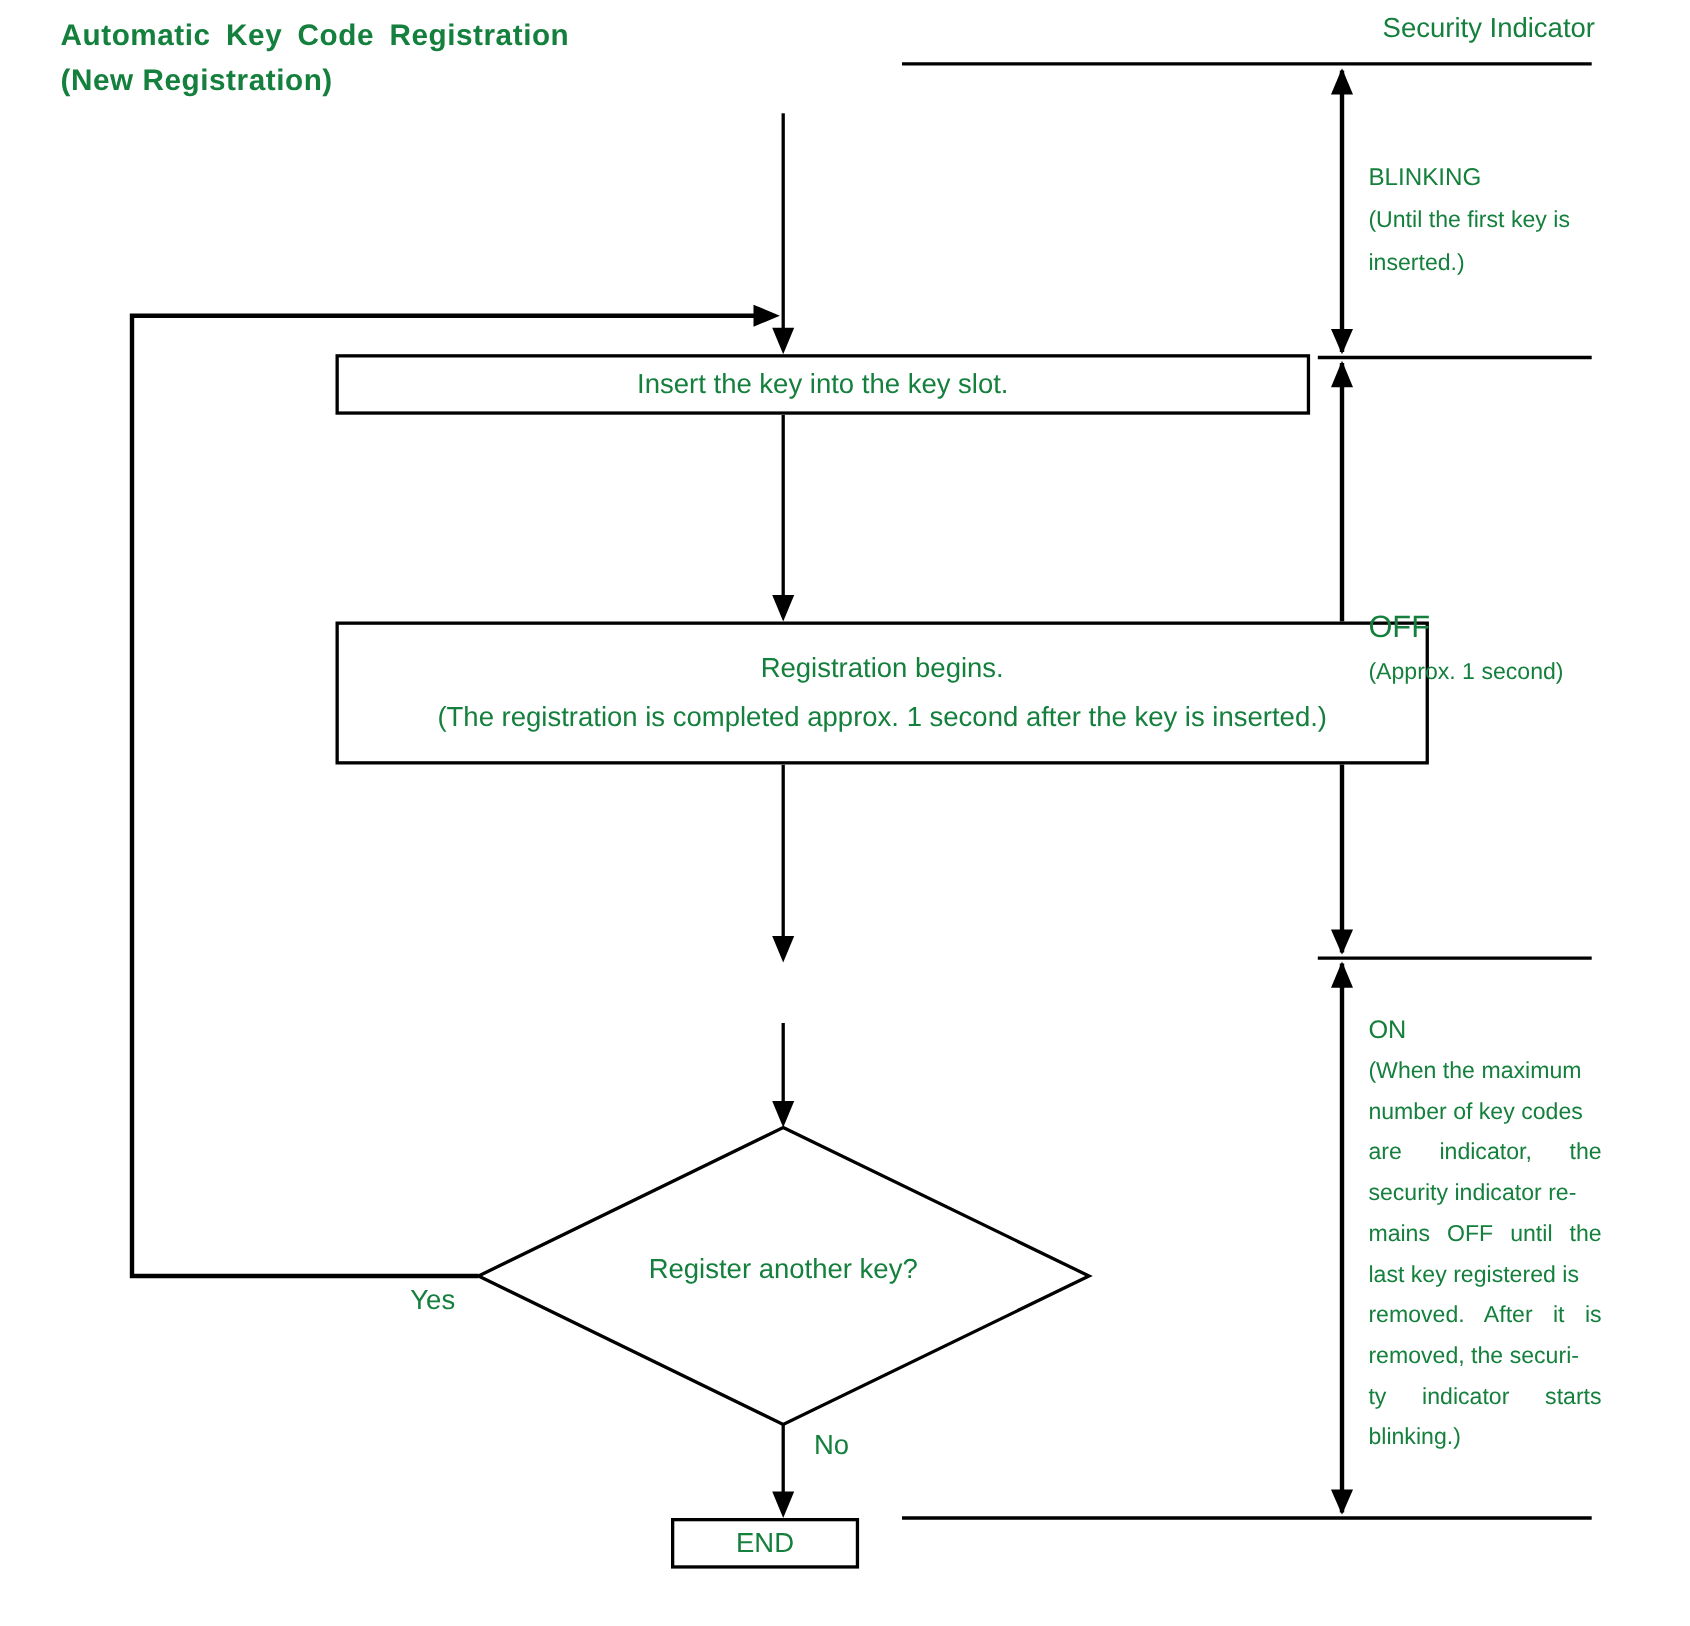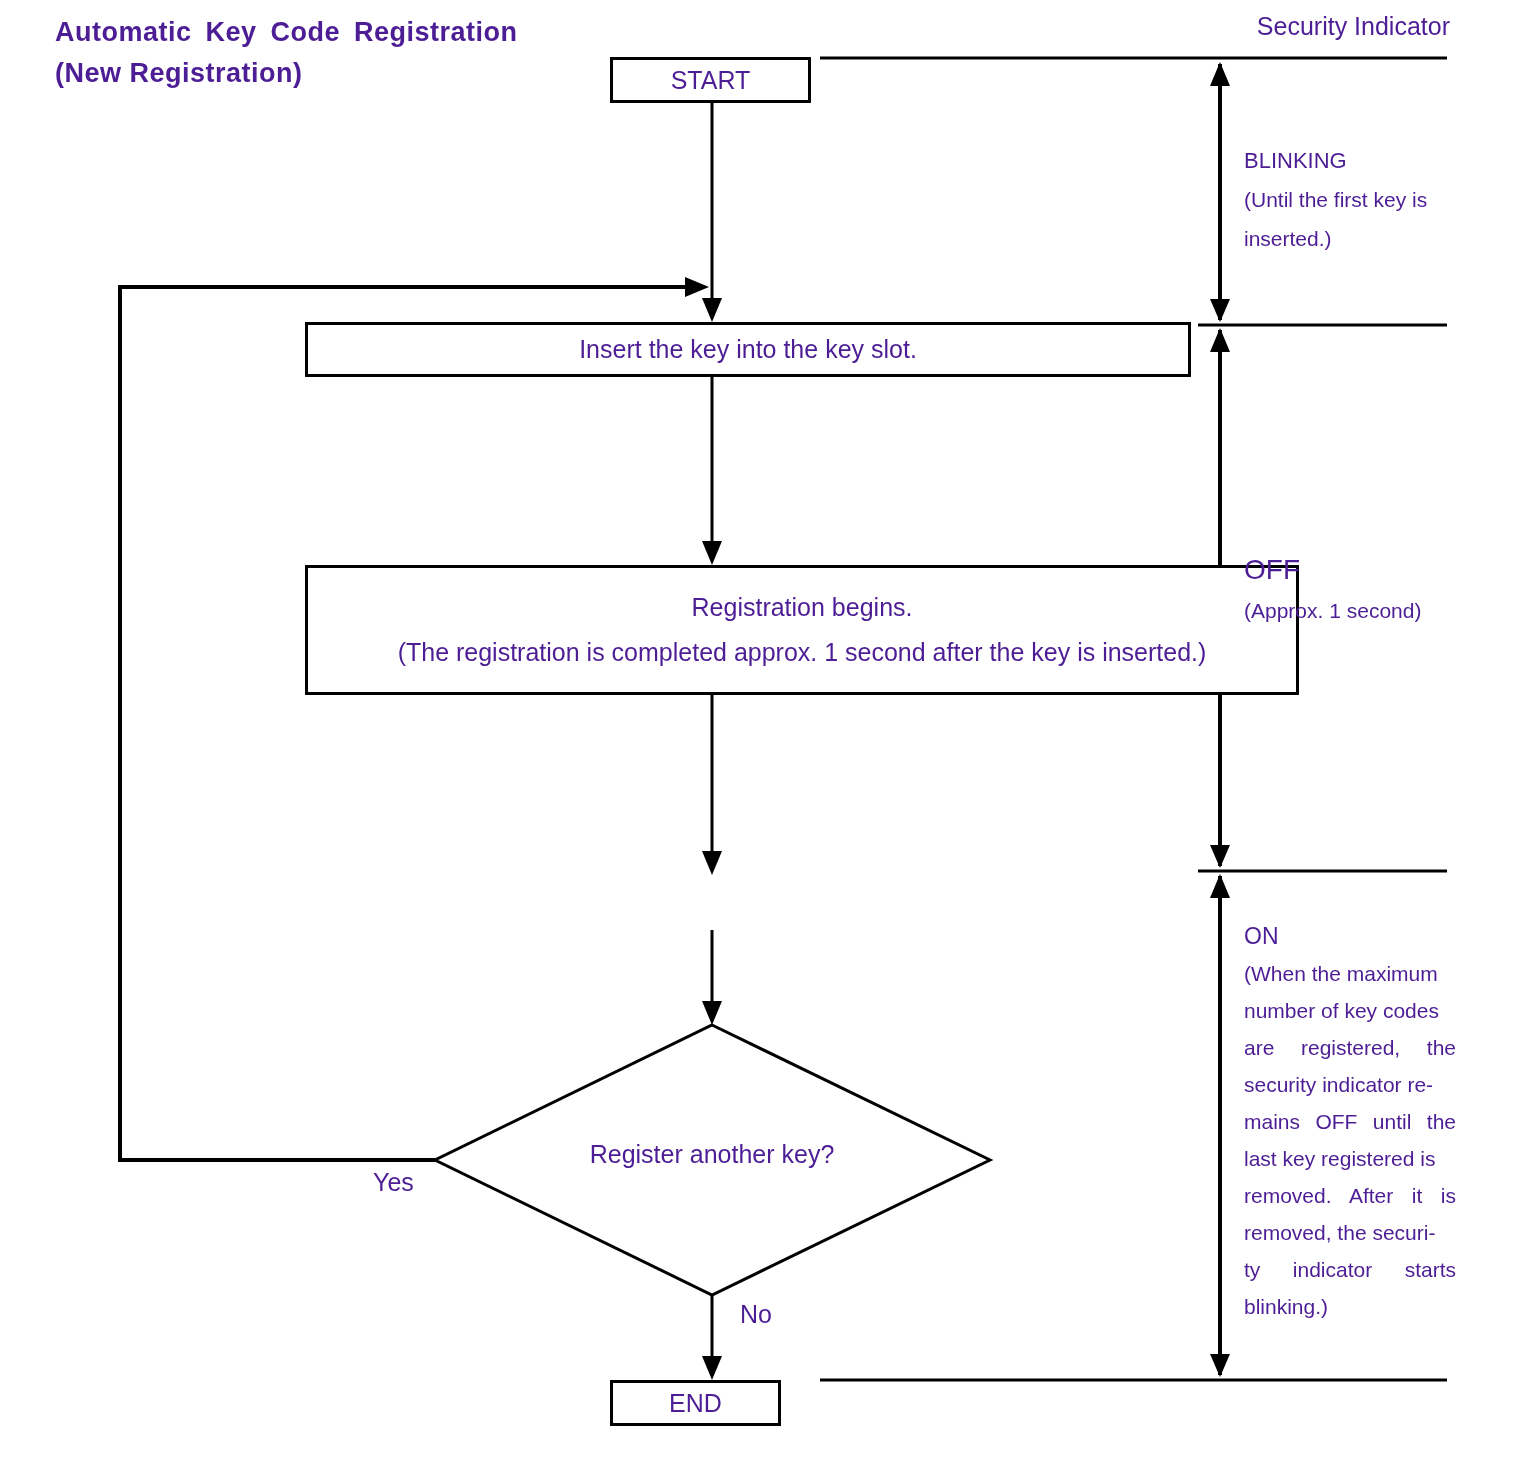--- a/index.html
+++ b/index.html
@@ -1,18 +1,18 @@
 <!DOCTYPE html>
 <html><head>
 <meta charset="utf-8">
 <style>
   html,body{margin:0;padding:0;background:#fff;}
   .canvas{
     position:relative;width:1536px;height:1478px;background:#fff;
-    font-family:"Liberation Sans", sans-serif;color:#4c1d95;overflow:hidden;
+    font-family:"Liberation Sans", sans-serif;color:#15803d;overflow:hidden;
   }
   svg.overlay{position:absolute;left:0;top:0;width:1536px;height:1478px;}
   .title{position:absolute;left:55px;top:12px;font-weight:bold;font-size:27px;line-height:41px;letter-spacing:.5px;}
   .title .t1{word-spacing:6px;}
   .sec-head{position:absolute;right:86px;top:12px;font-size:25px;}
   .box{
     position:absolute;border:3px solid #000;background:#fff;
     display:flex;align-items:center;justify-content:center;
     font-size:25px;text-align:center;box-sizing:border-box;
   }
@@ -90,23 +90,20 @@
       <polygon points="1210,1354 1230,1354 1220,1377" stroke="none"></polygon>
     </g>
   </svg>
 
   <div class="title">
     <div class="t1">Automatic Key Code Registration</div>
     <div class="t2">(New Registration)</div>
   </div>
   <div class="sec-head">Security Indicator</div>
 
-  <div class="box" style="left:610px;top:57px;width:201px;height:46px;">
-    <span>START</span>
-  </div>
 
   <div class="box" style="left:305px;top:322px;width:886px;height:55px;justify-content:center;">
     <span>Insert the key into the key slot.</span>
   </div>
 
   <div class="box multi" style="left:305px;top:565px;width:994px;height:130px;">
     <div>Registration begins.</div>
     <div>(The registration is completed approx. 1 second after the key is inserted.)</div>
   </div>
 
@@ -128,21 +125,21 @@
 
   <div class="side-block blk-off">
     <div class="state">OFF</div>
     <div class="note">(Approx. 1 second)</div>
   </div>
 
   <div class="side-block blk-on">
     <div class="state">ON</div>
     <div>(When the maximum</div>
     <div>number of key codes</div>
-    <div class="jl">are registered, the</div>
+    <div class="jl">are indicator, the</div>
     <div>security indicator re-</div>
     <div class="jl">mains OFF until the</div>
     <div>last key registered is</div>
     <div class="jl">removed. After it is</div>
     <div>removed, the securi-</div>
     <div class="jl">ty indicator starts</div>
     <div>blinking.)</div>
   </div>
 
 </div>

